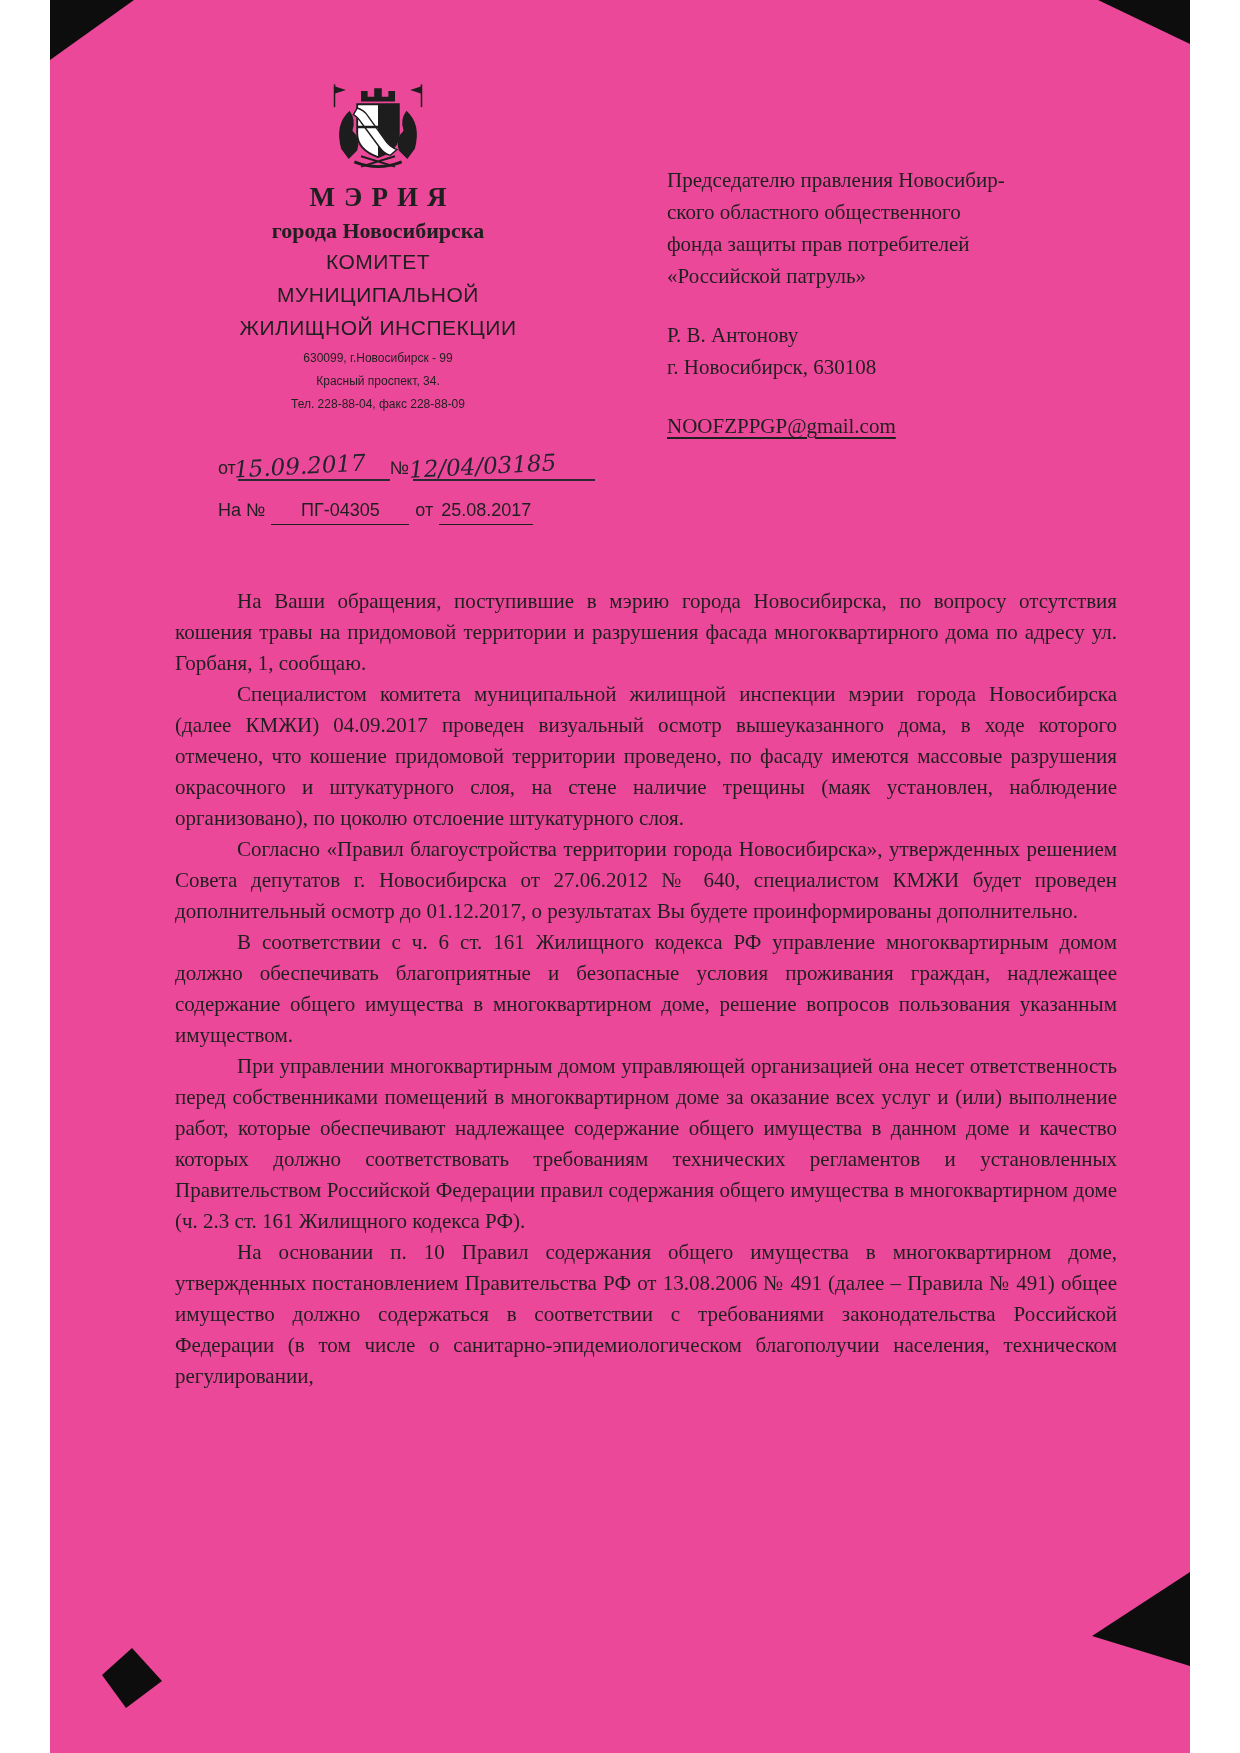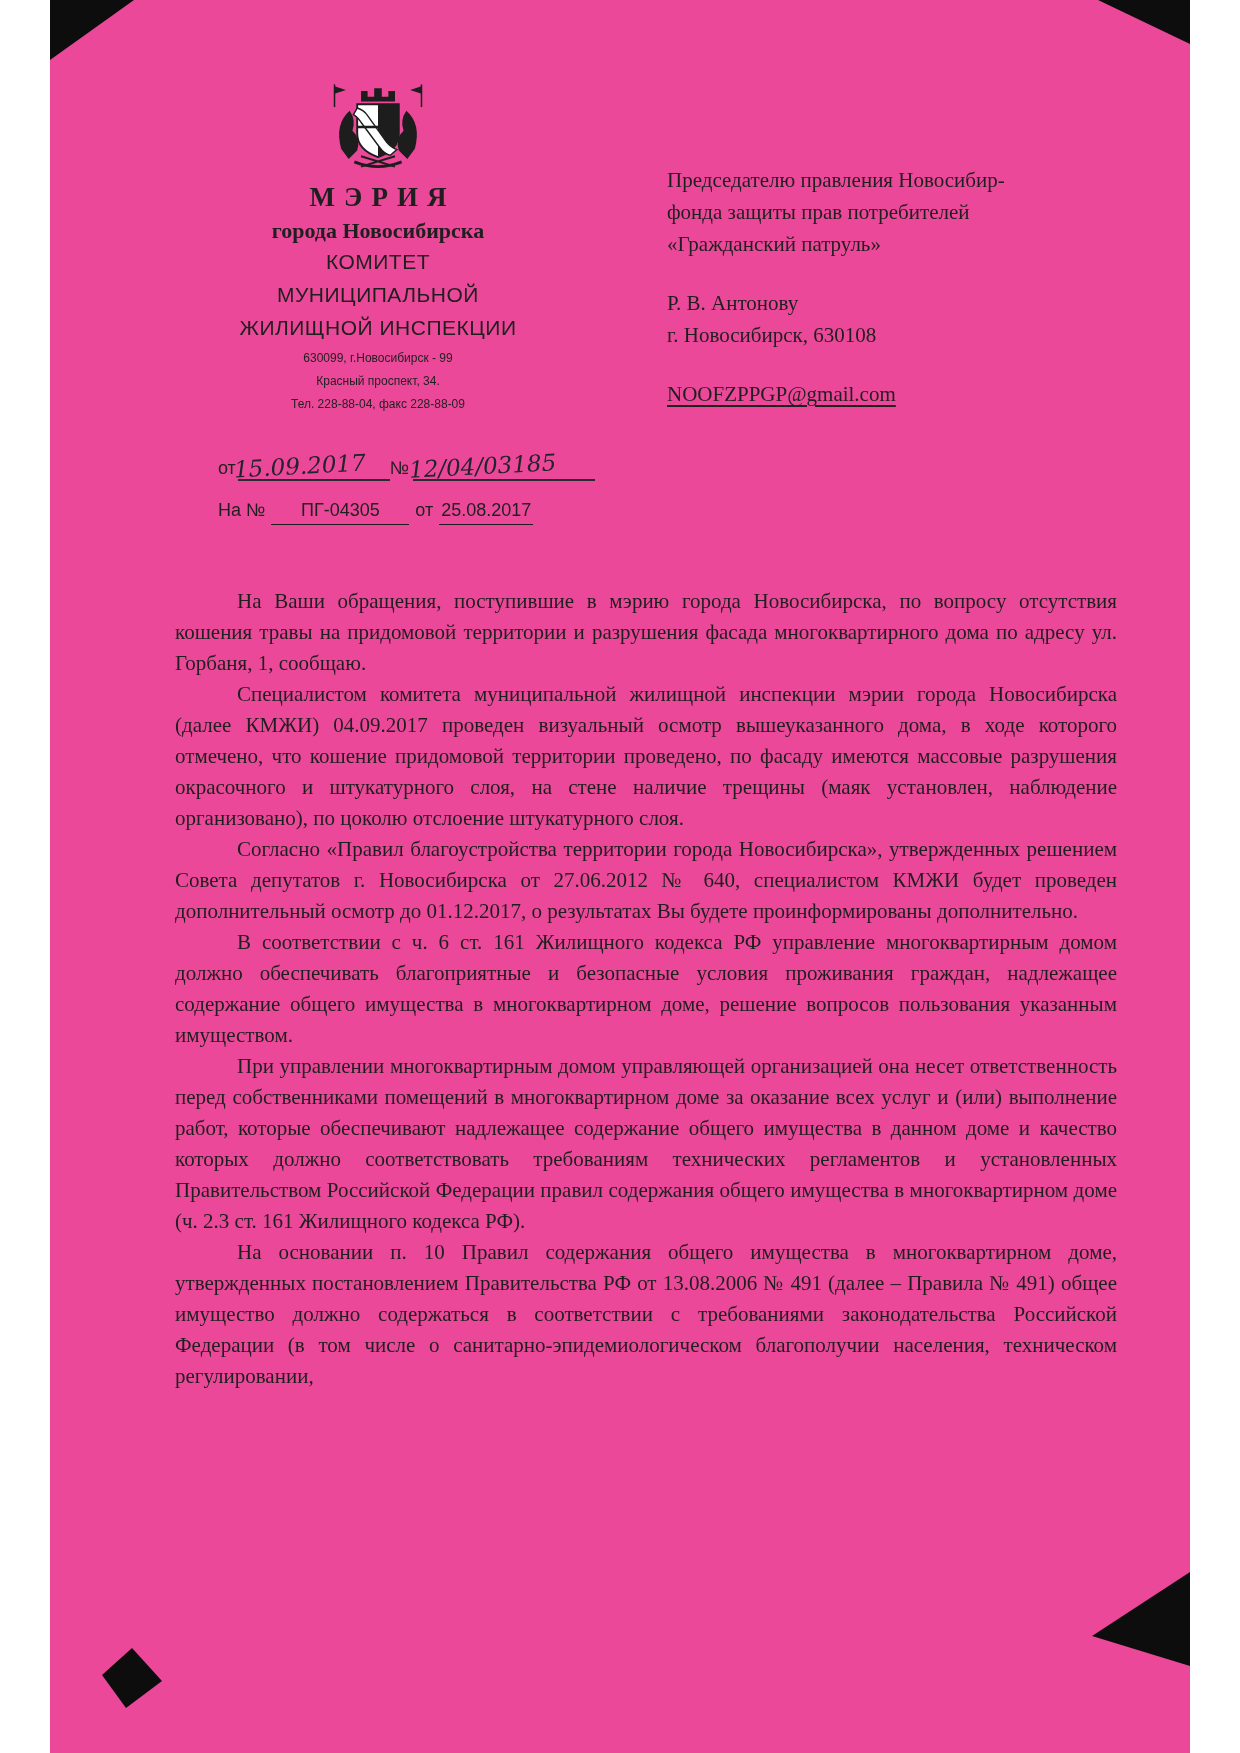--- a/index.html
+++ b/index.html
@@ -105,22 +105,23 @@
     </div>
     <div class="in-refs">
       <div class="in-ref">
         <span>На №</span><span class="field num-field">ПГ-04305</span><span>от</span><span class="field date-field">25.08.2017</span>
       </div>
     </div>
   </div>
 
   <div class="addressee">
     <div>Председателю правления Новосибир-</div>
+    <div>ского областного общественного</div>
     <div>фонда защиты прав потребителей</div>
-    <div>«Гражданский патруль»</div>
+    <div>«Российской патруль»</div>
     <div class="gap-sm">Р. В. Антонову</div>
     <div>г. Новосибирск, 630108</div>
     <div class="gap-sm email">NOOFZPPGP@gmail.com</div>
   </div>
 
   <div class="body-text">
     <p>На Ваши обращения, поступившие в мэрию города Новосибирска, по вопросу отсутствия кошения травы на придомовой территории и разрушения фасада многоквартирного дома по адресу ул. Горбаня, 1, сообщаю.</p>
     <p>Специалистом комитета муниципальной жилищной инспекции мэрии города Новосибирска (далее КМЖИ) 04.09.2017 проведен визуальный осмотр вышеуказанного дома, в ходе которого отмечено, что кошение придомовой территории проведено, по фасаду имеются массовые разрушения окрасочного и штукатурного слоя, на стене наличие трещины (маяк установлен, наблюдение организовано), по цоколю отслоение штукатурного слоя.</p>
     <p>Согласно «Правил благоустройства территории города Новосибирска», утвержденных решением Совета депутатов г. Новосибирска от 27.06.2012 № 640, специалистом КМЖИ будет проведен дополнительный осмотр до 01.12.2017, о результатах Вы будете проинформированы дополнительно.</p>
     <p>В соответствии с ч. 6 ст. 161 Жилищного кодекса РФ управление многоквартирным домом должно обеспечивать благоприятные и безопасные условия проживания граждан, надлежащее содержание общего имущества в многоквартирном доме, решение вопросов пользования указанным имуществом.</p>

